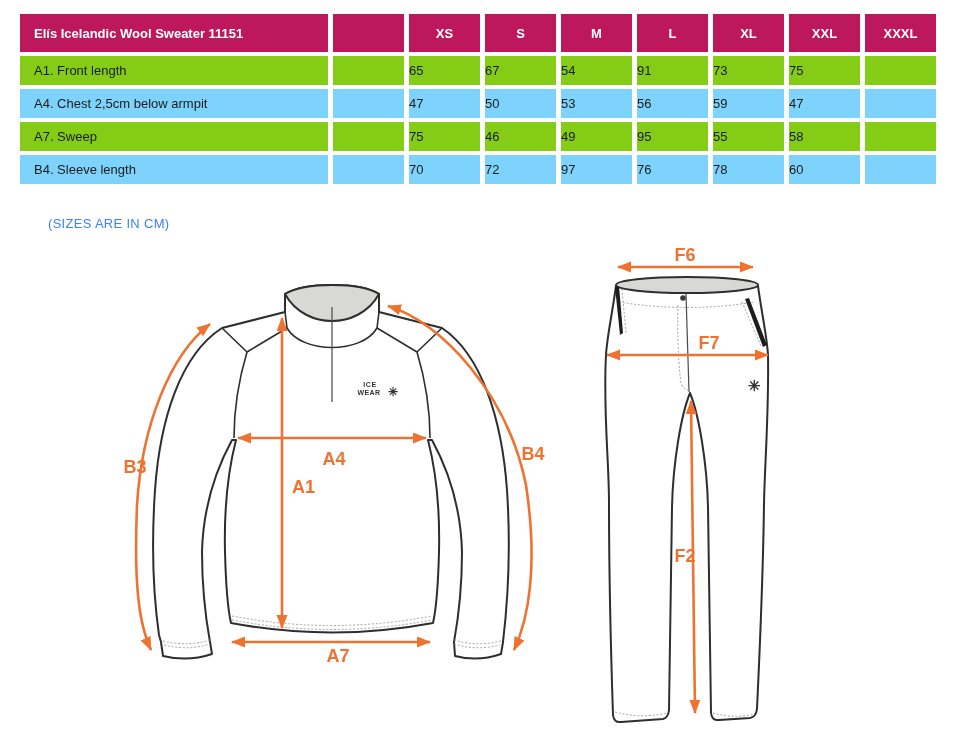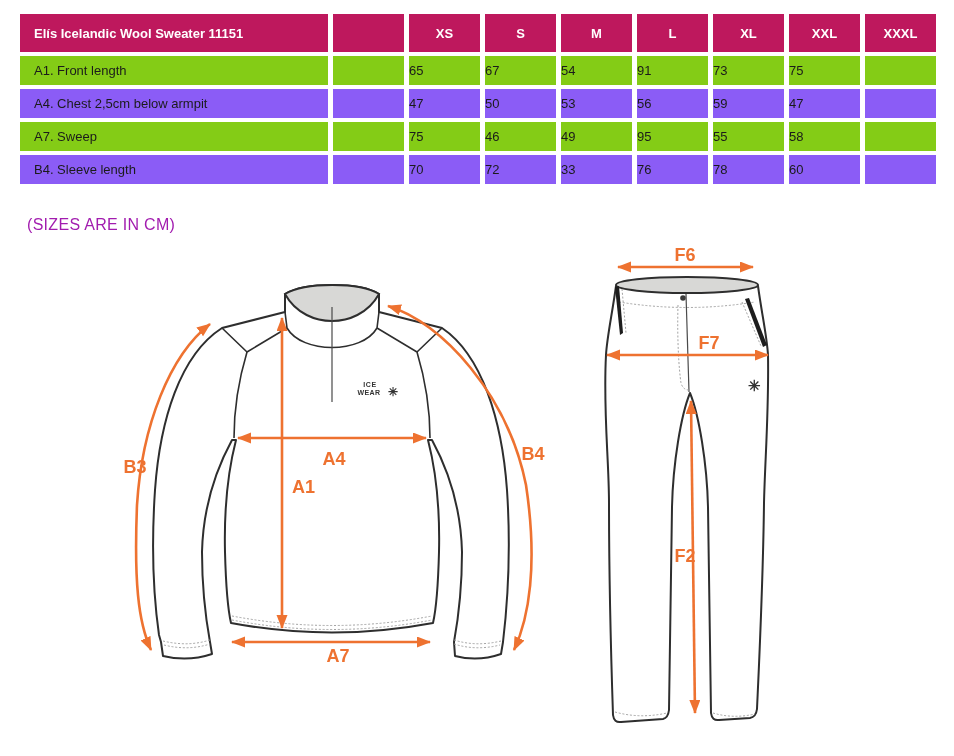--- a/index.html
+++ b/index.html
@@ -14,25 +14,25 @@
   }
   .size-table th,.size-table td{
     font-size:13px;padding:0;overflow:hidden;white-space:nowrap;
   }
   .size-table th{
     background:#be185d;color:#ffffff;font-weight:bold;height:38px;text-align:center;
   }
   .size-table th.title-cell{text-align:left;padding-left:14px;}
   .size-table td{height:29px;text-align:left;color:#1b1b1b;}
   .size-table tr.row-dark td{background:#84cc16;}
-  .size-table tr.row-light td{background:#8b5cf6;}
+  .size-table tr.row-light td{background:#7dd3fc;}
   .size-table td.label-cell{text-align:left;padding-left:14px;}
   
   .sizes-note{
-    position:absolute;left:27px;top:216px;color:#a21caf;font-size:16px;letter-spacing:.3px;
+    position:absolute;left:48px;top:216px;color:#3b82f6;font-size:13px;letter-spacing:.3px;
   }
   
   .sweater-wrap{position:absolute;left:110px;top:260px;width:450px;height:490px;}
   .pants-wrap{position:absolute;left:585px;top:245px;width:370px;height:505px;}
   svg{display:block;}
   .outline{fill:#ffffff;stroke:#2e2e2e;stroke-width:2;stroke-linejoin:round;}
   .seam{fill:none;stroke:#2e2e2e;stroke-width:1.6;stroke-linejoin:round;}
   .thinline{fill:none;stroke:#4a4a4a;stroke-width:1.2;}
   .stitch{fill:none;stroke:#9a9a9a;stroke-width:.9;stroke-dasharray:2 1.8;}
   .grayfill{fill:#d8d8d6;stroke:#2e2e2e;stroke-width:2;}
@@ -99,21 +99,21 @@
     <td>95</td>
     <td>55</td>
     <td>58</td>
     <td></td>
   </tr>
   <tr class="row-light">
     <td class="label-cell">B4. Sleeve length</td>
     <td></td>
     <td>70</td>
     <td>72</td>
-    <td>33</td>
+    <td>97</td>
     <td>76</td>
     <td>78</td>
     <td>60</td>
     <td></td>
   </tr>
 </tbody>
   </table>
 
 <div class="sizes-note">(SIZES ARE IN CM)</div>
 

